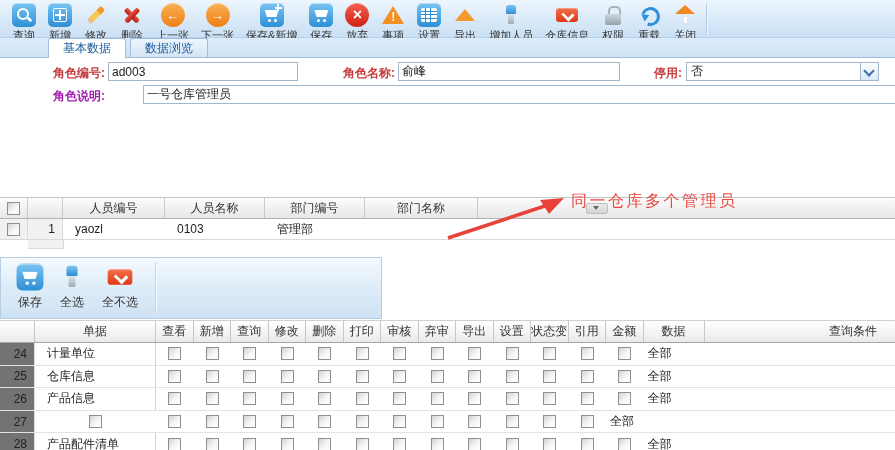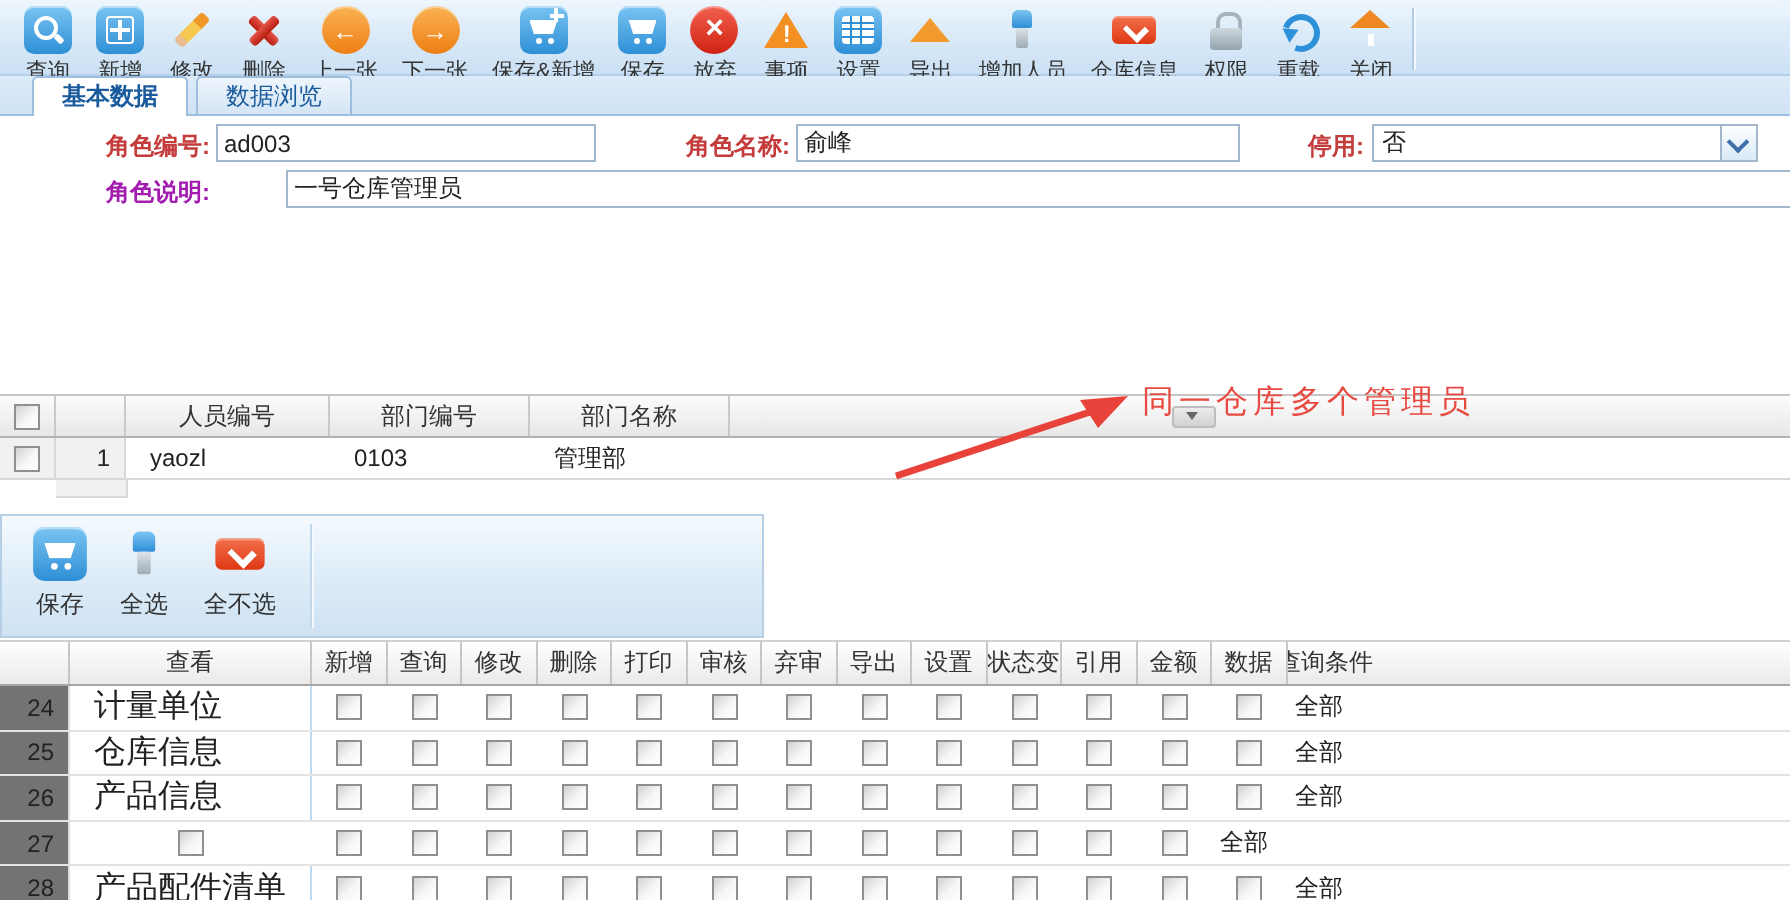--- a/index.html
+++ b/index.html
@@ -51,21 +51,21 @@
   .ic-reload::after{content:"";position:absolute;left:0px;top:8px;border:4px solid transparent;border-right:7px solid #2e90d8;transform:rotate(35deg);}
   .ic-home::before{content:"";position:absolute;left:2px;top:2px;border-left:10px solid transparent;border-right:10px solid transparent;border-bottom:9px solid #ef8722;}
   .ic-home::after{content:"";position:absolute;left:6px;top:11px;width:12px;height:9px;background:linear-gradient(180deg,#f9a947,#ee7d15);border-radius:1px;
     box-shadow:inset 0 0 0 0 #fff;background-image:linear-gradient(#fff,#fff);background-size:3px 6px;background-position:center bottom;background-repeat:no-repeat;}
   
   .tabstrip{position:absolute;top:38px;left:0;width:895px;height:20px;box-sizing:border-box;
     background:linear-gradient(180deg,#dcebf9,#cfe2f4);border-bottom:1px solid #9dbede;
     display:flex;align-items:flex-end;padding-left:16px;}
   .tab{height:19px;line-height:18px;padding:0 14px;font-size:12px;color:#1a5b9e;border:1px solid #9dbede;border-bottom:none;
     border-radius:3px 3px 0 0;margin-right:4px;background:linear-gradient(180deg,#eef5fc,#d4e5f5);box-sizing:border-box;cursor:pointer;}
-  .tab.active{background:#fff;font-weight:bold;height:20px;margin-bottom:-1px;}
+  .tab.active{background:#fff;font-weight:normal;height:20px;margin-bottom:-1px;margin-left:32px;}
   
   .flabel{position:absolute;font-size:12px;font-weight:bold;color:#c43c3c;text-align:right;white-space:nowrap;}
   .flabel.dark{color:#a21caf;}
   .finput{position:absolute;height:19px;border:1px solid #a2b7cc;font-size:12px;color:#222;padding:0 3px;box-sizing:border-box;background:#fff;font-family:inherit;}
   .fselect{position:absolute;left:686px;top:62px;width:193px;height:19px;border:1px solid #a2b7cc;background:#fff;box-sizing:border-box;
     display:flex;align-items:center;font-size:12px;color:#222;padding-left:4px;cursor:pointer;}
   .fselect .dd{position:absolute;right:0;top:0;bottom:0;width:17px;background:linear-gradient(180deg,#fdfeff,#d9e9f7);border-left:1px solid #a2b7cc;}
   .fselect .dd::after{content:"";position:absolute;left:4px;top:4px;width:6px;height:6px;border-right:2px solid #3f6fa8;border-bottom:2px solid #3f6fa8;transform:rotate(45deg);}
   
   .annot-text{position:absolute;left:571px;top:191px;font-size:16px;color:#e84a42;letter-spacing:2.5px;white-space:nowrap;z-index:6;}
@@ -99,21 +99,21 @@
   .pgrid{position:absolute;top:320px;left:0;width:895px;--pcols:35px 121px repeat(13,37.5px) 61px 1fr;}
   .phead{display:grid;grid-template-columns:var(--pcols);height:21px;background:linear-gradient(180deg,#fff,#eaeaea);
     border-top:1px solid #d0d0d0;border-bottom:1px solid #a6a6a6;}
   .phead .h{font-size:12px;color:#333;display:flex;align-items:center;justify-content:center;
     border-right:1px solid #c6c6c6;overflow:hidden;white-space:nowrap;}
   .phead .doc{border-right:1px solid #a9d2f0;}
   .phead .cond{justify-content:flex-end;padding-right:18px;border-right:none;}
   .prow{display:grid;grid-template-columns:var(--pcols);height:21.6px;background:#fff;border-bottom:1px solid #e3e3e3;}
   .prow .num{background:#737373;font-size:12px;color:#222;display:flex;align-items:center;justify-content:flex-end;
     padding-right:7px;border-right:1px solid #ddd;box-sizing:border-box;}
-  .prow .doc{font-size:16px;color:#222;display:flex;align-items:center;padding-left:12px;border-right:1px solid #bcd9f2;box-sizing:border-box;font-family:Liberation Mono, monospace;}
+  .prow .doc{font-size:12px;color:#222;display:flex;align-items:center;padding-left:12px;border-right:1px solid #bcd9f2;box-sizing:border-box;font-family:Liberation Mono, monospace;}
   .prow .cbcell{display:flex;align-items:center;justify-content:center;}
   .prow .dat{font-size:12px;color:#222;display:flex;align-items:center;padding-left:4px;}
 </style>
 </head>
 <body>
 
 <div class="toolbar">
   <div class="tbtn">
       <span class="ic sq ic-search"></span>
       <span class="lbl">查询</span>
@@ -213,20 +213,21 @@
 <div class="colmenu"></div>
 <div class="annot-text">同一仓库多个管理员</div>
 
 <div class="mgrid">
   <div class="mhead">
     <div class="h cbmid">
         <span class="chk"></span>
       </div>
     <div class="h"></div>
     <div class="h">人员编号</div>
+    <div class="h">人员名称</div>
     <div class="h">部门编号</div>
     <div class="h">部门名称</div>
     <div class="h"></div>
   </div>
   <div class="mrow">
     <div class="c gray cbmid">
         <span class="chk"></span>
       </div>
     <div class="c gray numc">1</div>
     <div class="c">yaozl</div>
@@ -249,20 +250,21 @@
   <div class="sbtn">
       <span class="ic ic-env"></span>
       <span class="lbl">全不选</span>
     </div>
   <div class="sb-sep"></div>
 </div>
 
 <div class="pgrid">
   <div class="phead">
     <div class="h"></div>
+    <div class="h doc">单据</div>
     <div class="h">查看</div>
     <div class="h">新增</div>
     <div class="h">查询</div>
     <div class="h">修改</div>
     <div class="h">删除</div>
     <div class="h">打印</div>
     <div class="h">审核</div>
     <div class="h">弃审</div>
     <div class="h">导出</div>
     <div class="h">设置</div>

